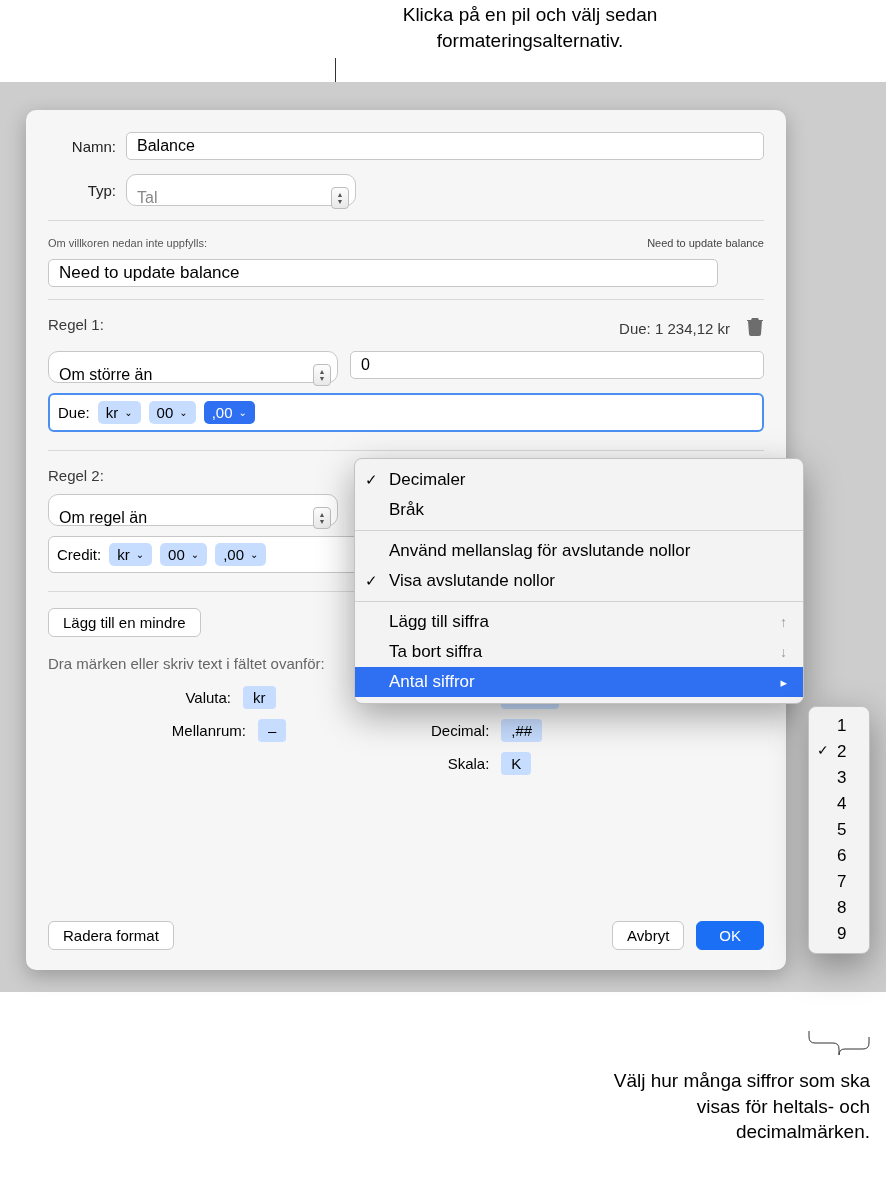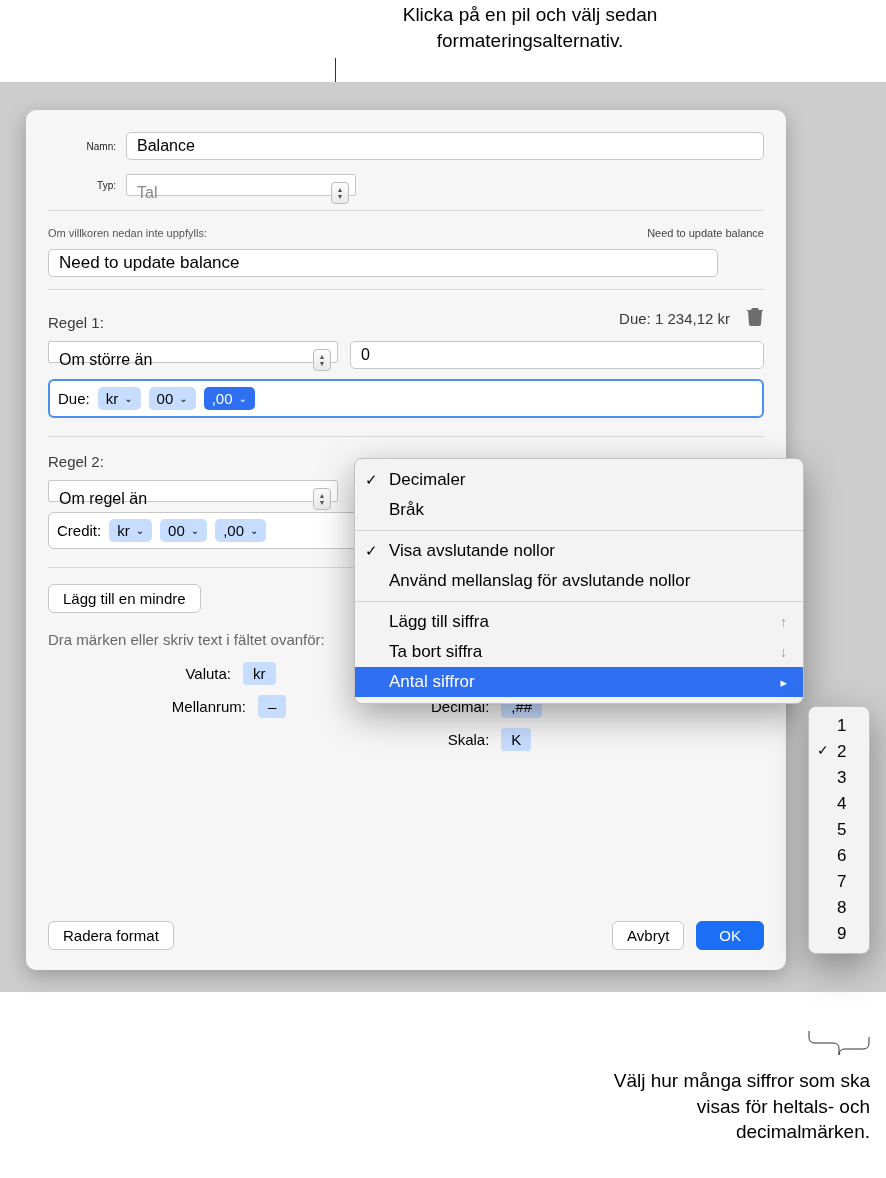--- a/index.html
+++ b/index.html
@@ -42,38 +42,38 @@
     left: 26px;
     top: 110px;
     width: 760px;
     height: 860px;
     background: #f6f6f6;
     border-radius: 10px;
     box-shadow: 0 6px 20px rgba(0,0,0,0.25);
     padding: 22px;
   }
   .row { display: flex; align-items: center; margin-bottom: 14px; }
-  .lbl { width: 78px; text-align: right; padding-right: 10px; color: #222; font-size: 10px;}
+  .lbl { width: 78px; text-align: right; padding-right: 10px; color: #222; font-size: 15px;}
   .text-input {
     flex: 1;
     height: 28px;
     border: 1px solid #c7c7c7;
     border-radius: 5px;
     background: #fff;
     padding: 4px 10px;
     font-size: 16px;
     color: #000;
   }
   .select {
     display: flex;
     align-items: center;
     justify-content: space-between;
-    height: 22px;
+    height: 32px;
     border: 1px solid #c7c7c7;
-    border-radius: 2px;
+    border-radius: 10px;
     background: #fff;
     padding: 16px 6px 0 10px;
     font-size: 16px;
   }
   .updown {
     display: flex;
     flex-direction: column;
     justify-content: center;
     width: 18px;
     height: 22px;
@@ -81,21 +81,21 @@
     border: 1px solid #bdbdbd;
     border-radius: 4px;
     font-size: 7px;
     line-height: 7px;
     text-align: center;
     color: #555;
   }
   .updown span { display:block; }
   .divider { border-top: 1px solid #d8d8d8; margin: 12px 0 16px; }
   .condrow { display:flex; justify-content:space-between; align-items:center; margin-bottom:10px; font-size:11px; color:#555;}
-  .rule-hdr { display:flex; justify-content:space-between; align-items:flex-end; font-size:15px; color:#3a3a3a; margin-bottom:10px;}
+  .rule-hdr { display:flex; justify-content:space-between; align-items:flex-start; font-size:15px; color:#3a3a3a; margin-bottom:10px;}
   .trash { color:#666; font-size:18px; }
   .rule-body { display:flex; gap:12px; margin-bottom:10px; }
   .token-row {
     border: 2.5px solid #4b8ff2;
     background: #fff;
     border-radius: 6px;
     padding: 6px 8px;
     display: flex;
     align-items: center;
     gap: 8px;
@@ -363,22 +363,22 @@
       <button class="btn primary">OK</button>
     </div>
   </div>
 
 </div>
 
 <div class="menu">
   <div class="mitem check">Decimaler</div>
   <div class="mitem">Bråk</div>
   <div class="msep"></div>
+  <div class="mitem">Använd mellanslag för avslutande nollor</div>
   <div class="mitem check">Visa avslutande nollor</div>
-  <div class="mitem">Använd mellanslag för avslutande nollor</div>
   <div class="msep"></div>
   <div class="mitem">
     <span>Lägg till siffra</span>
       <span class="faint">↑</span>
   </div>
   <div class="mitem">
     <span>Ta bort siffra</span>
       <span class="faint">↓</span>
   </div>
   <div class="mitem hl">

